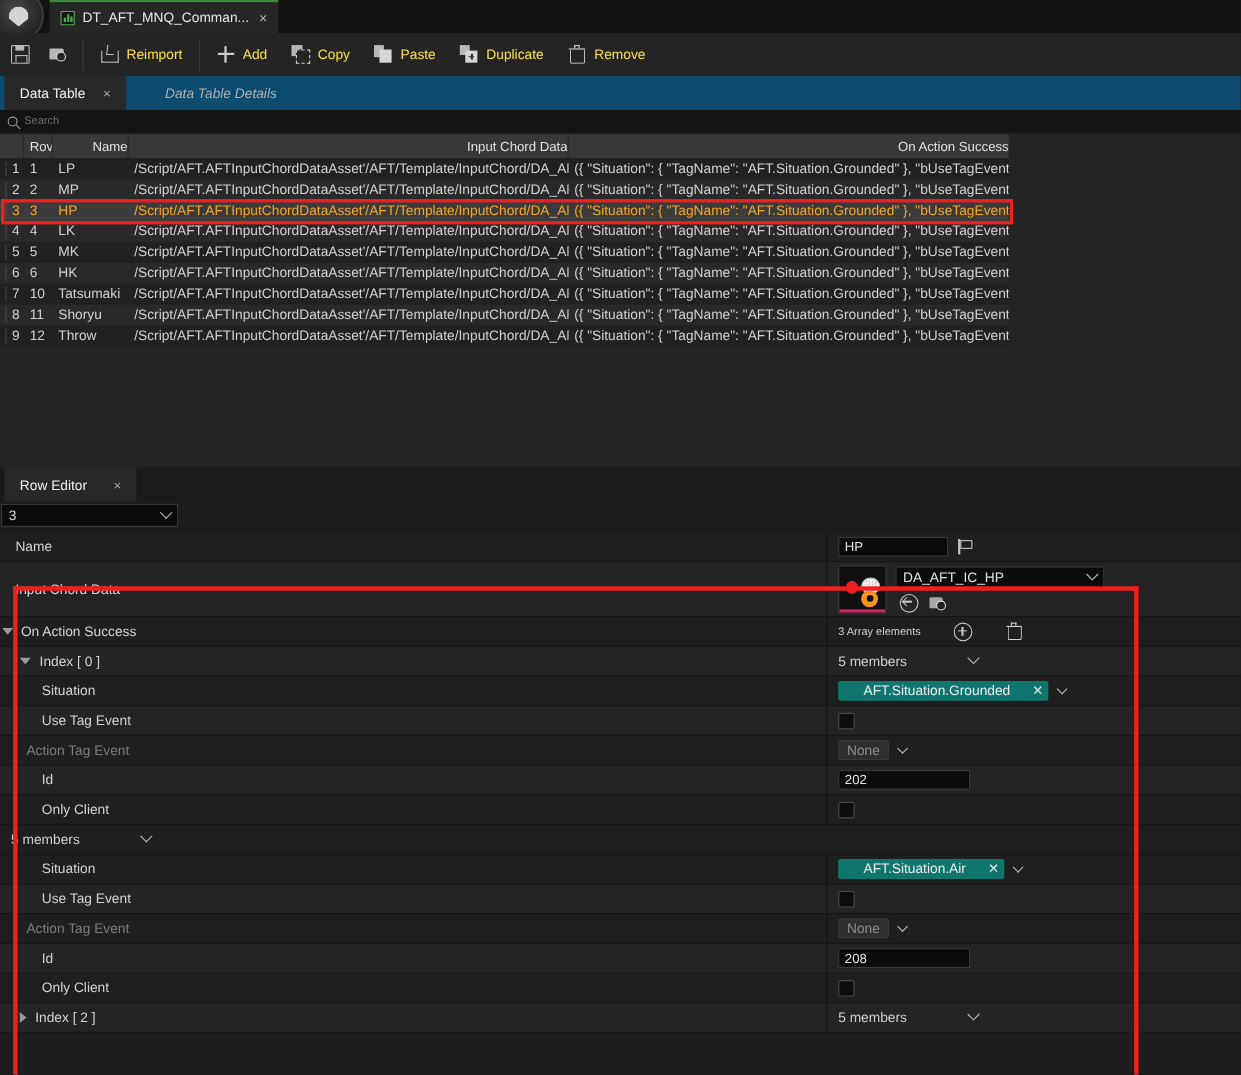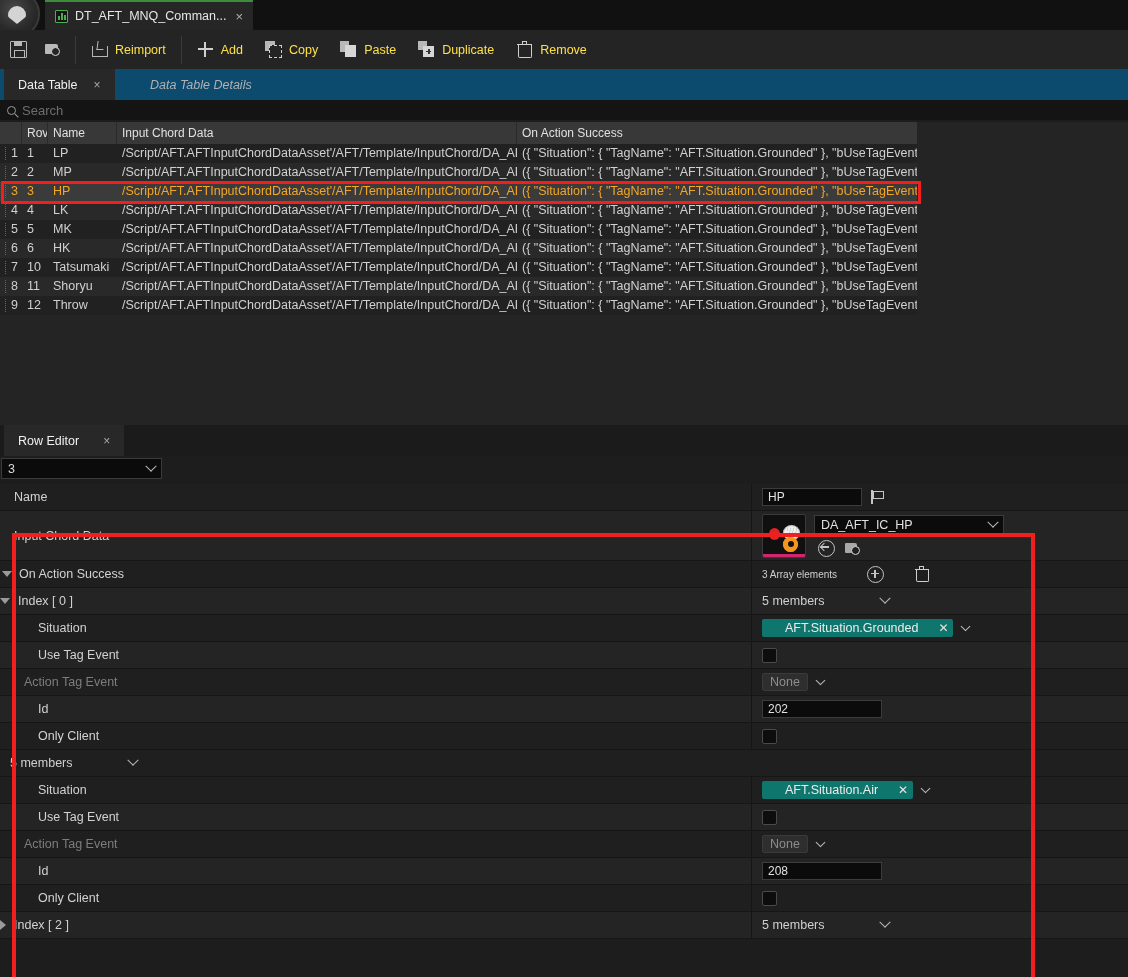--- a/index.html
+++ b/index.html
@@ -126,37 +126,38 @@
     position: absolute; left: 0; top: 100px; width: 1128px; height: 20px;
     background: #141414; display: flex; align-items: center; padding-left: 7px; gap: 6px;
   }
   .mag {
     width: 9px; height: 9px; border: 1.4px solid #9a9a9a; border-radius: 50%;
     position: relative; flex: 0 0 auto;
   }
   .mag::after { content:""; position:absolute; right:-4px; bottom:-3px; width:5px; height:1.4px; background:#9a9a9a; transform: rotate(45deg); }
   .search-input {
     background: transparent; border: none; outline: none;
-    color: #cfcfcf; font-family: inherit; font-size: 13px; width: 400px;
+    color: #cfcfcf; font-family: inherit; font-size: 10px; width: 400px;
   }
   .search-input::placeholder { color: #6e6e6e; }
 
   
   .table-wrap {
     position: absolute; left: 0; top: 122px; width: 1128px; height: 303px;
     background: #242424;
   }
   .tbl-head {
     position: absolute; left: 0; top: 0; width: 917px; height: 22px;
     background: #383838; display: flex; align-items: center;
   }
   .th {
     height: 22px; line-height: 22px; font-size: 12px; color: #e0e0e0;
     padding-left: 5px; overflow: hidden; white-space: nowrap;
     border-right: 1px solid #2a2a2a;
+    text-align: right;
   }
   .th.c0 { width: 22px; padding-left: 0; }
   .th.c1 { width: 26px; }
   .th.c2 { width: 69px; }
   .th.c3 { width: 400px; }
   .th.c4 { width: 400px; border-right: none; }
 
   .tbl-rows { position: absolute; left: 0; top: 22px; width: 917px; }
   .trow {
     display: flex; align-items: center; height: 19px;
@@ -226,21 +227,21 @@
   .prow.base { background: #1f1f1f; }
   .prow.tall { height: 50px; }
   .plabel {
     width: 752px; height: 100%; display: flex; align-items: center;
     font-size: 12.5px; color: #d2d2d2; border-right: 1px solid #161616;
   }
   .plabel.dim { color: #7d7d7d; padding-left: 24px; }
   .pvalue { flex: 1; height: 100%; display: flex; align-items: center; padding-left: 10px; gap: 9px; }
 
   .ind-0  { padding-left: 14px; }
-  .ind-1  { }
+  .ind-1  { padding-left: 18px; }
   .ind-2  { padding-left: 38px; }
 
   .txtfield {
     height: 18px; background: #0b0b0b; border: 1px solid #3c3c3c;
     color: #e0e0e0; font-size: 12px; font-family: inherit;
     padding: 0 5px; outline: none;
   }
   .txtfield.name-f { width: 100px; }
   .txtfield.id-f   { width: 120px; }
 

